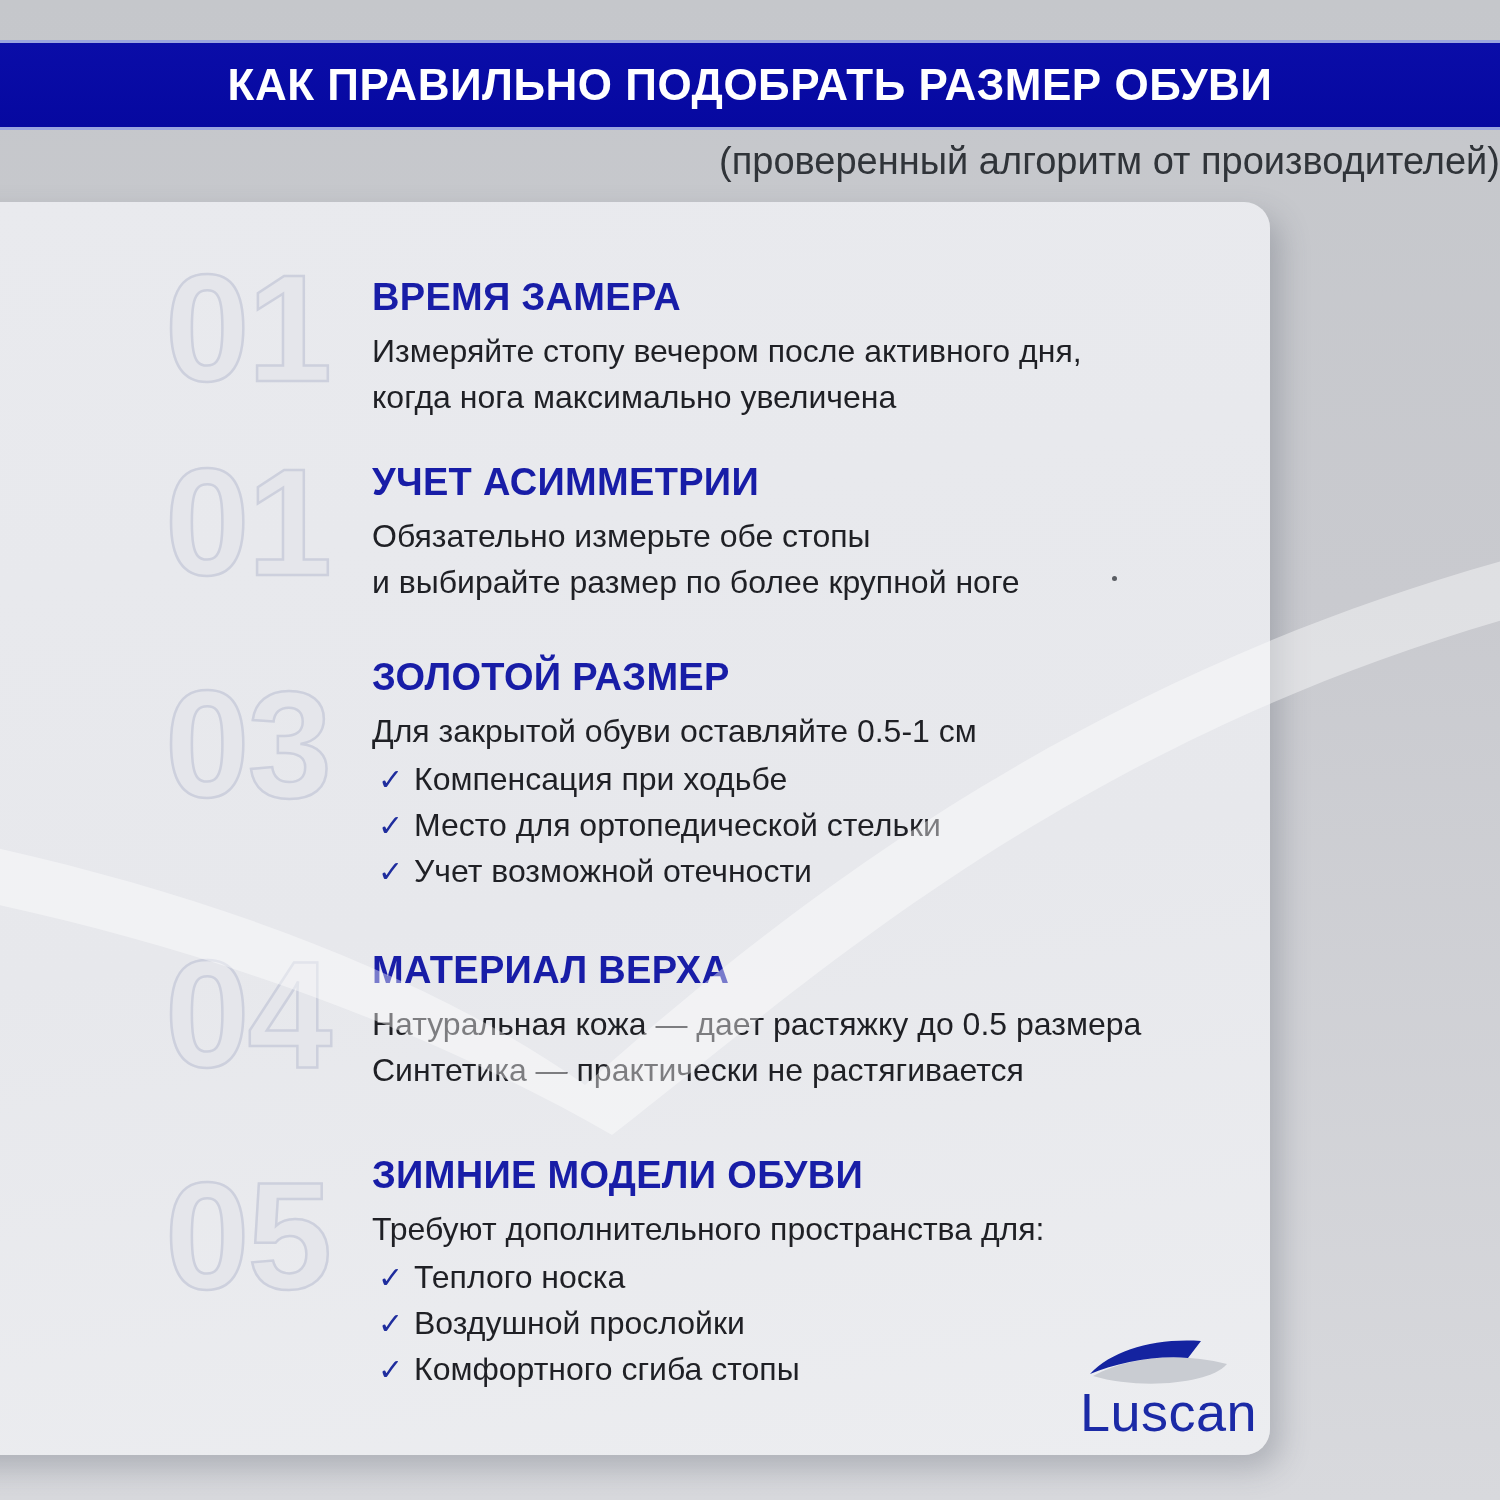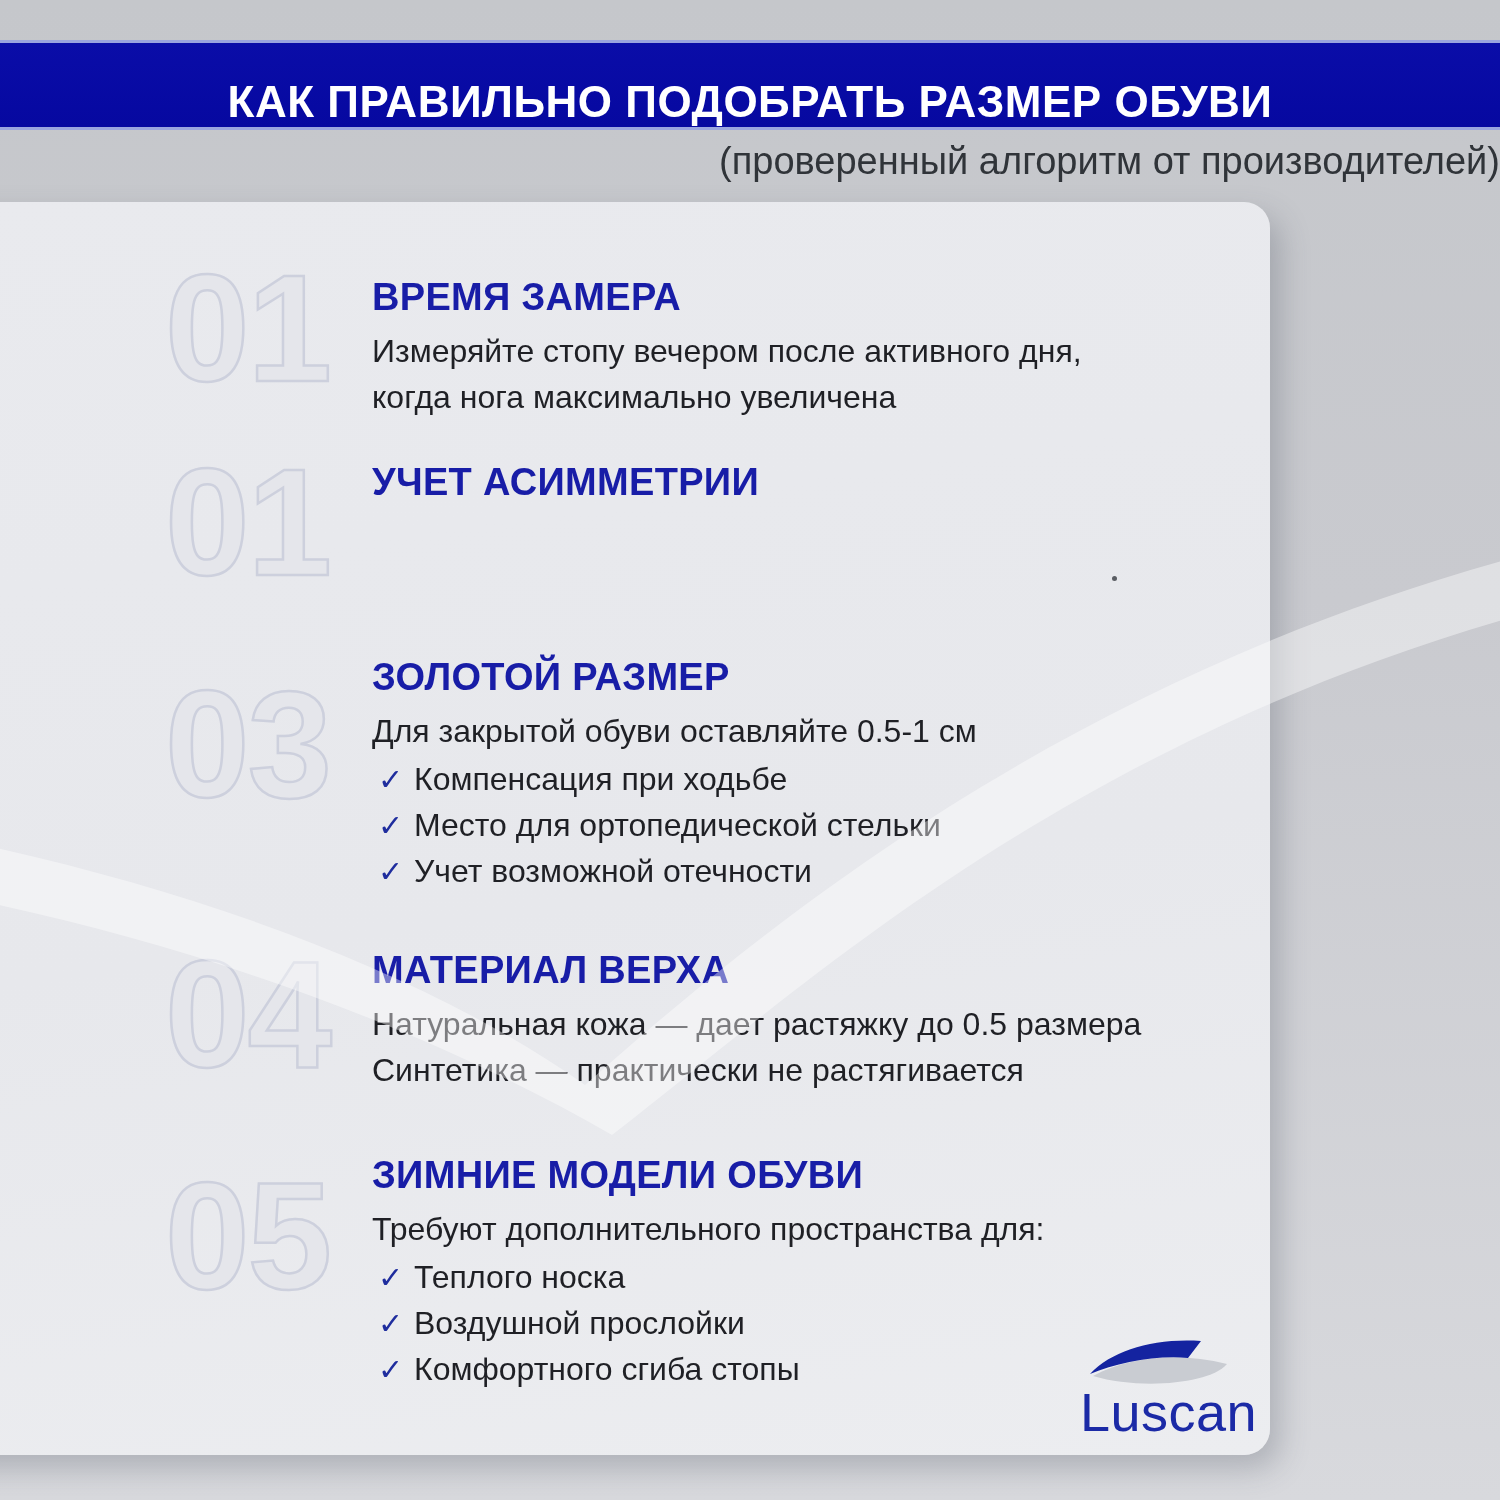--- a/index.html
+++ b/index.html
@@ -13,21 +13,21 @@
     position:absolute;left:-60px;top:202px;width:1330px;height:1253px;
     background:linear-gradient(172deg,#e9eaee 0%,#e7e8ec 55%,#ecedf0 100%);
     border-radius:0 26px 26px 0;
     box-shadow:10px 14px 30px rgba(70,74,88,.28);
   }
   
   .header-bar{
     position:absolute;left:0;top:40px;width:1500px;height:90px;box-sizing:border-box;
     background:linear-gradient(180deg,#0a0da8 0%,#0608a0 100%);
     border-top:3px solid #9aa5df;border-bottom:3px solid #9aa5df;
-    display:flex;align-items:flex-end;justify-content:center;z-index:4;
+    display:flex;align-items:center;justify-content:center;z-index:4;
   }
   .header-title{color:#ffffff;font-size:44px;font-weight:700;letter-spacing:.5px;white-space:nowrap;}
   .subtitle{
     position:absolute;left:0;top:140px;width:1500px;text-align:right;
     font-size:38px;color:#303439;z-index:4;white-space:nowrap;
   }
   
   .num{
     position:absolute;left:165px;z-index:2;line-height:1;
     font-size:152px;font-weight:700;letter-spacing:-2px;
@@ -84,20 +84,24 @@
     <div class="step-title">ВРЕМЯ ЗАМЕРА</div>
     <div class="lines">
           <div class="body-line">Измеряйте стопу вечером после активного дня,</div>
           <div class="body-line">когда нога максимально увеличена</div>
         </div>
     <div class="checks"></div>
   </div>
 
   <div class="step step-2">
     <div class="step-title">УЧЕТ АСИММЕТРИИ</div>
+    <div class="lines">
+          <div class="body-line">Обязательно измерьте обе стопы</div>
+          <div class="body-line">и выбирайте размер по более крупной ноге</div>
+        </div>
     <div class="checks"></div>
   </div>
 
   <div class="step step-3">
     <div class="step-title">ЗОЛОТОЙ РАЗМЕР</div>
     <div class="lines">
           <div class="body-line">Для закрытой обуви оставляйте 0.5-1 см</div>
         </div>
     <div class="checks">
           <div class="check-row">

